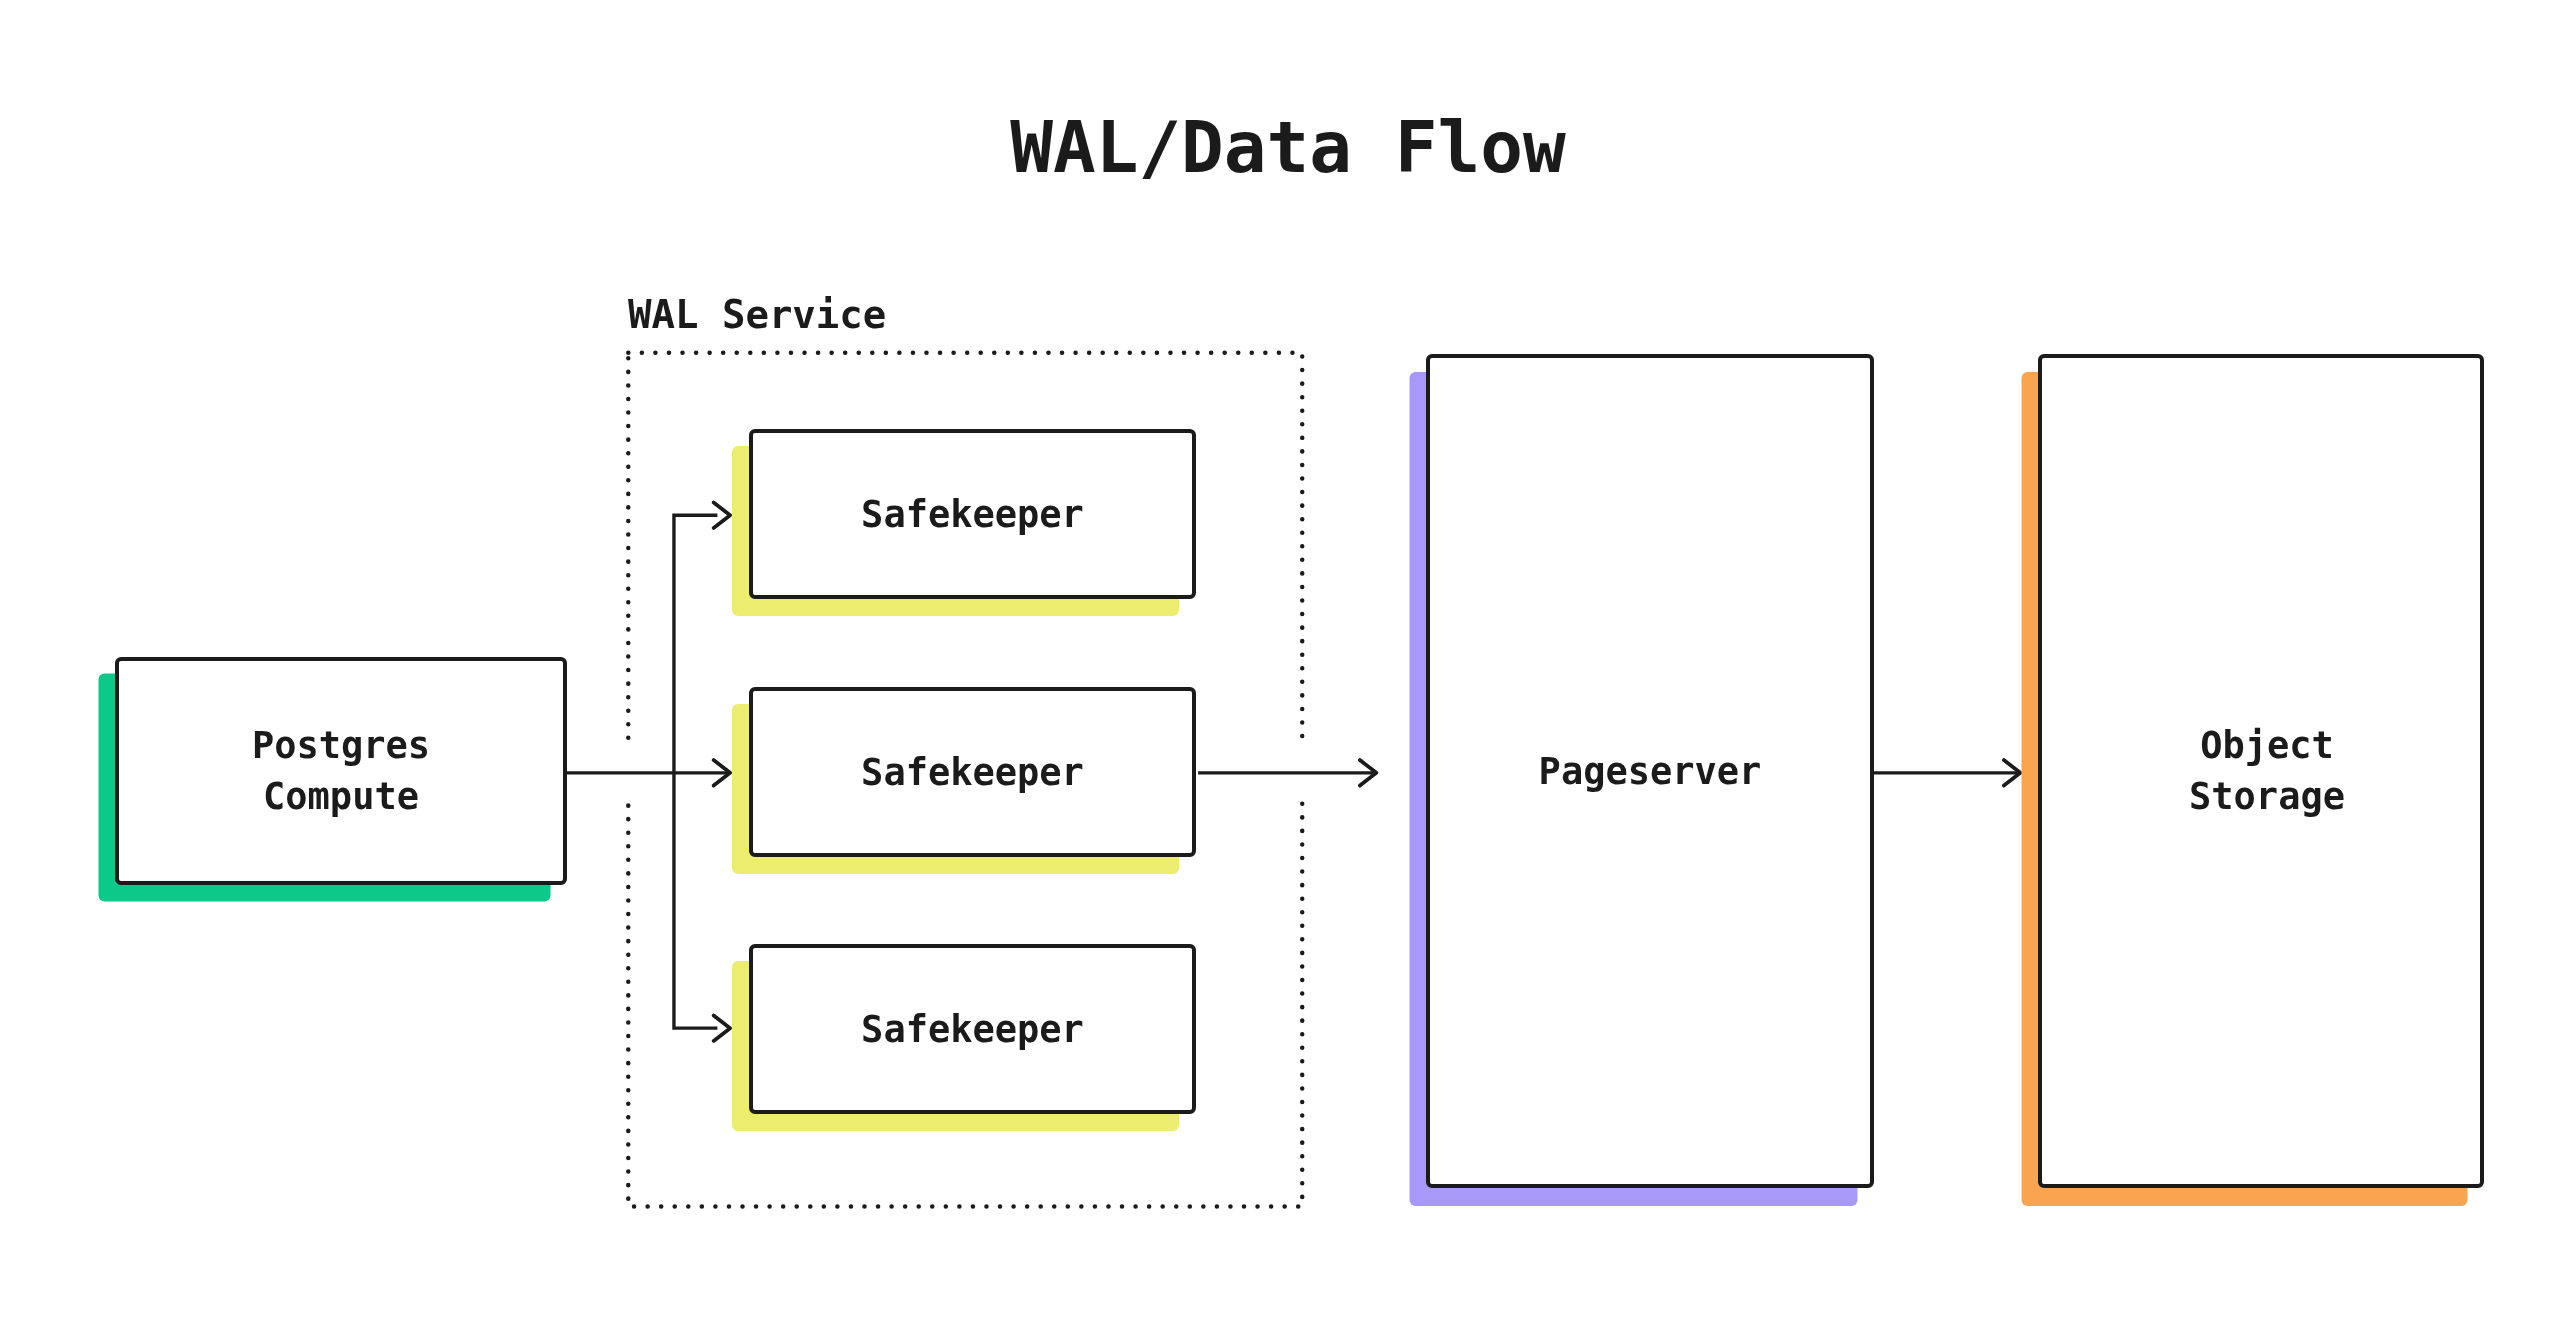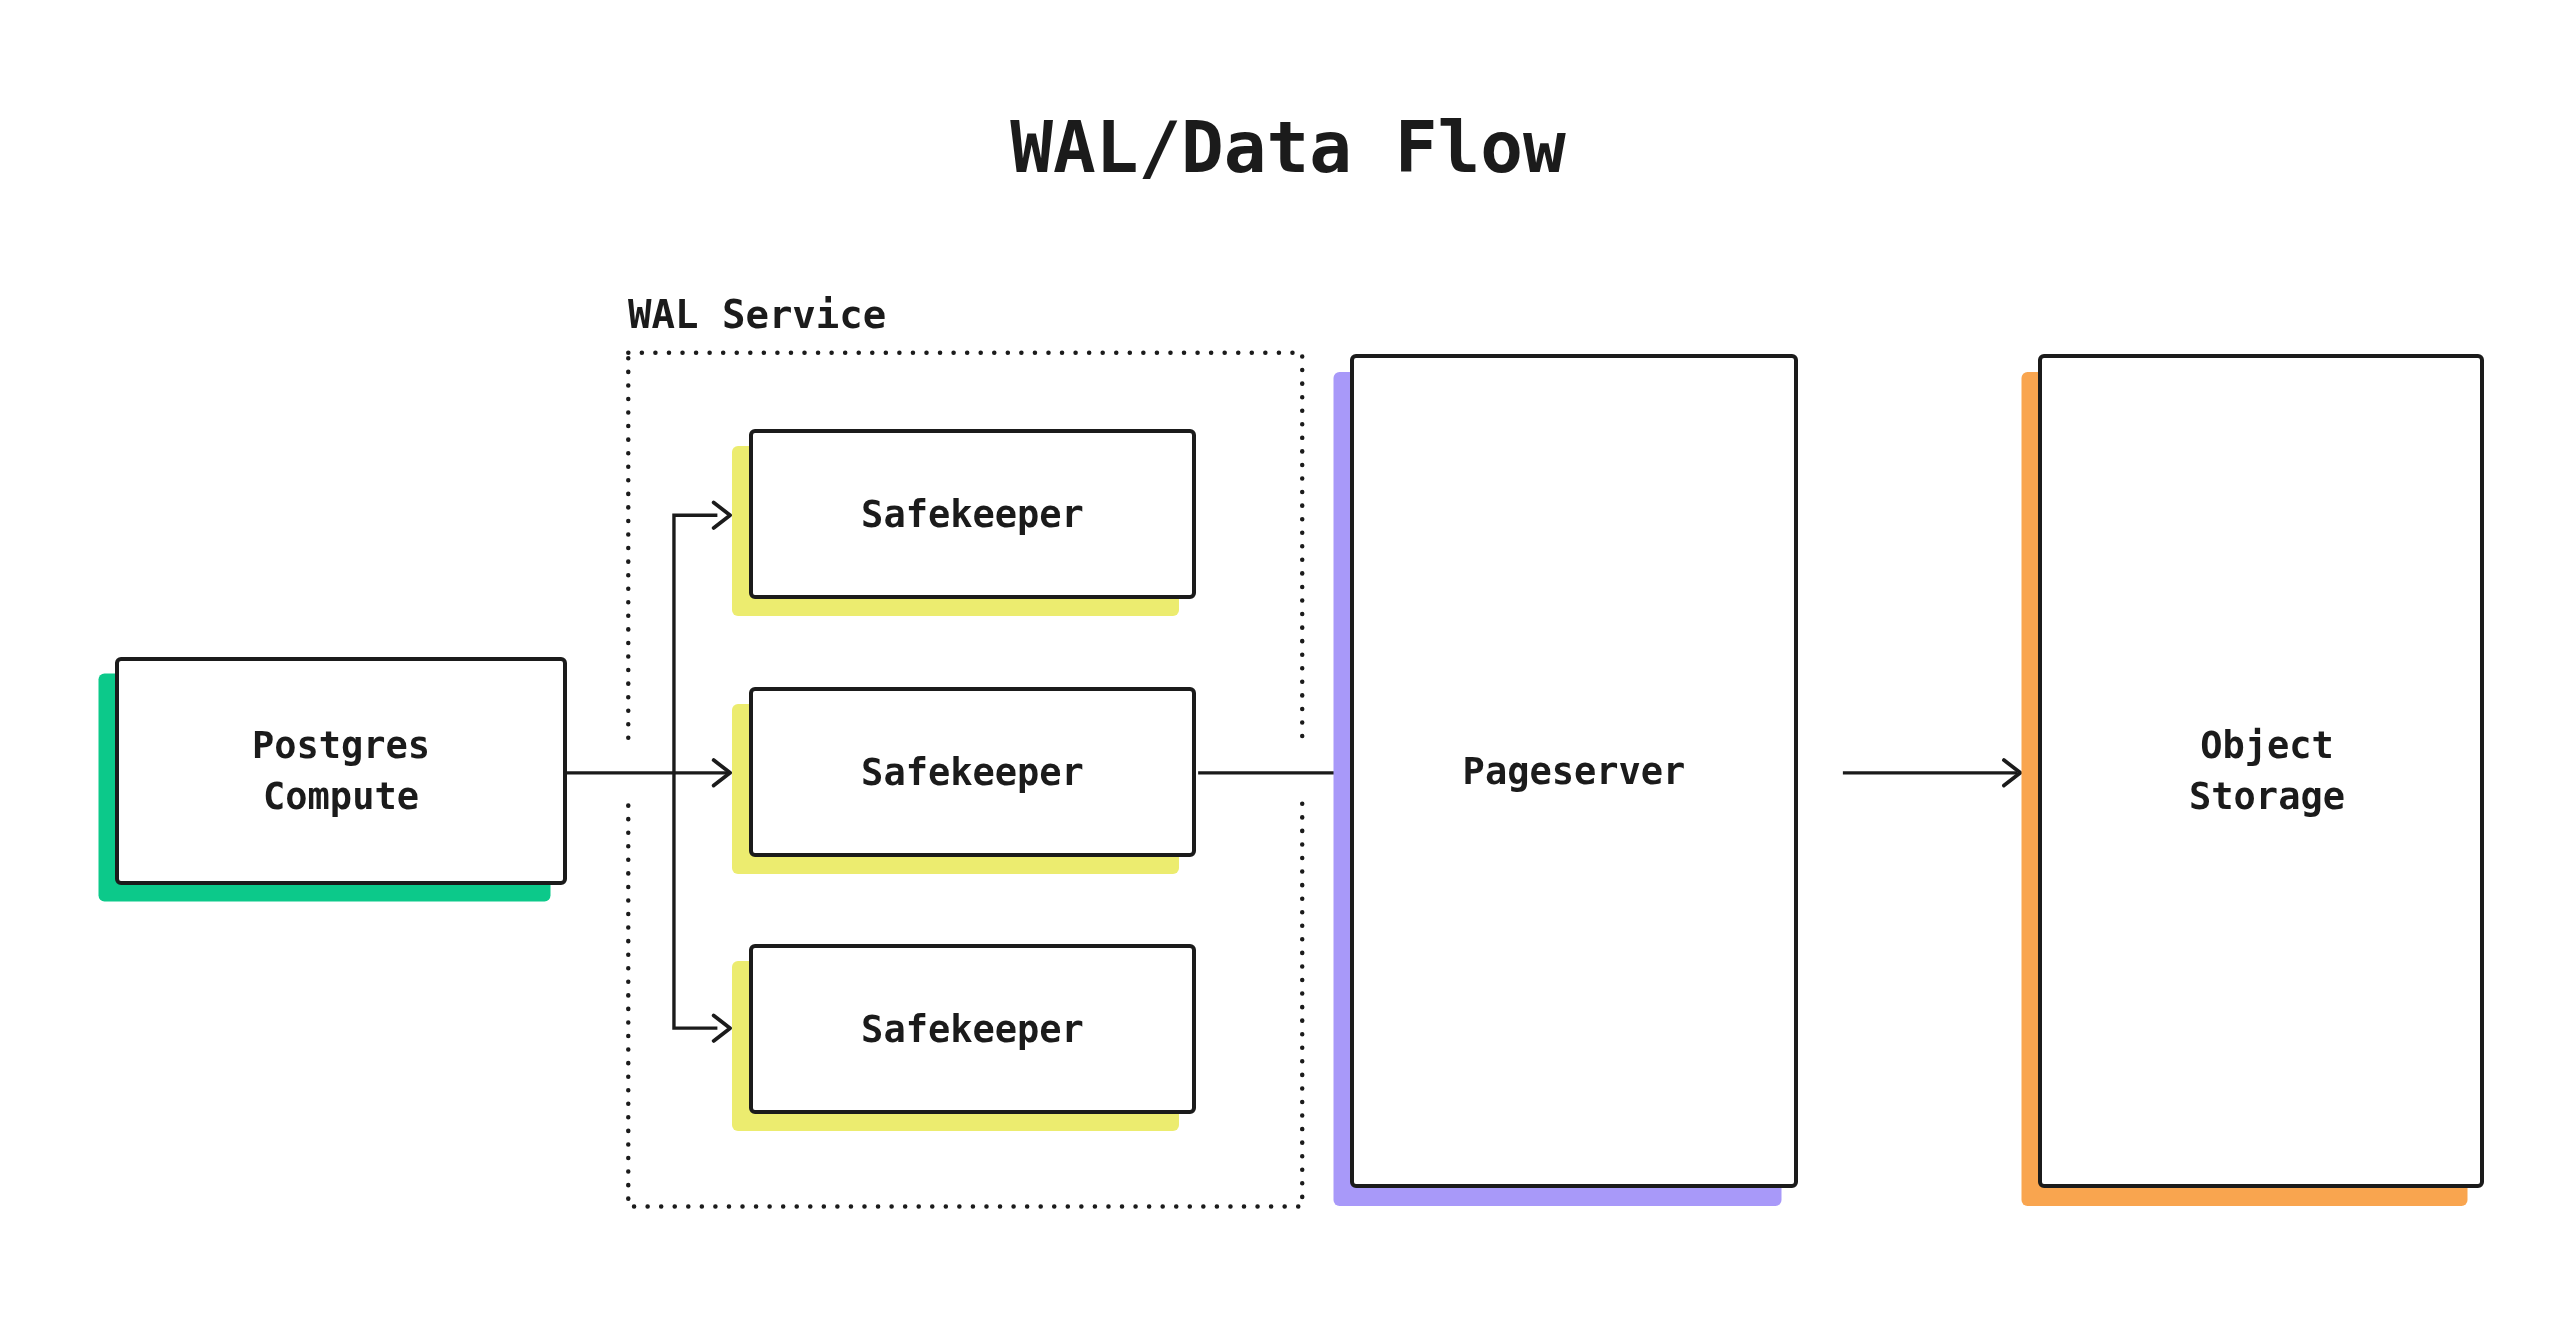--- a/index.html
+++ b/index.html
@@ -49,21 +49,21 @@
     margin-left:8px;
   }
   .safekeeper{
     left:749px;width:447px;height:170px;
     box-shadow:-17px 17px 0 var(--color-safekeeper_shadow);
   }
   .sk-0{top:429px;}
   .sk-1{top:687px;}
   .sk-2{top:944px;}
   .pageserver{
-    left:1350px;top:354px;width:448px;height:834px;
+    left:1426px;top:354px;width:448px;height:834px;
     box-shadow:-16.5px 18px 0 var(--color-pageserver_shadow);
   }
   .object-storage{
     left:2038px;top:354px;width:446px;height:834px;
     box-shadow:-16.5px 18px 0 var(--color-object_storage_shadow);
     padding-left:12px;
   }
   .wire{stroke:var(--color-ink);stroke-width:4.5;fill:none;}
   .head{stroke:var(--color-ink);stroke-width:5;fill:none;stroke-linecap:round;stroke-linejoin:round;}
   .dotted{

